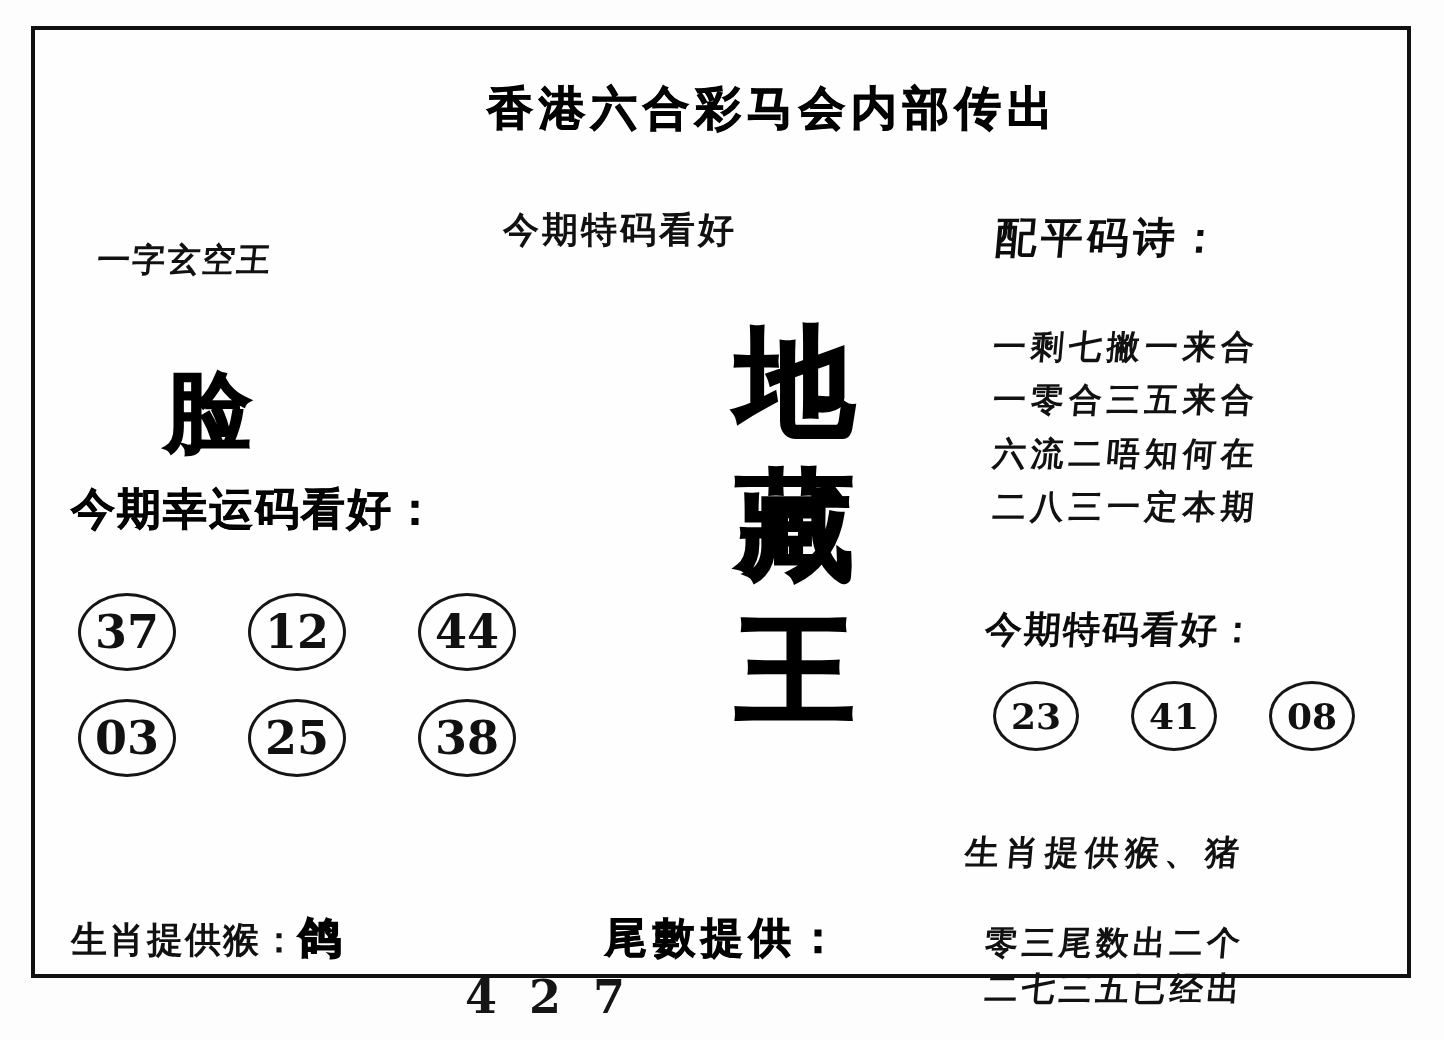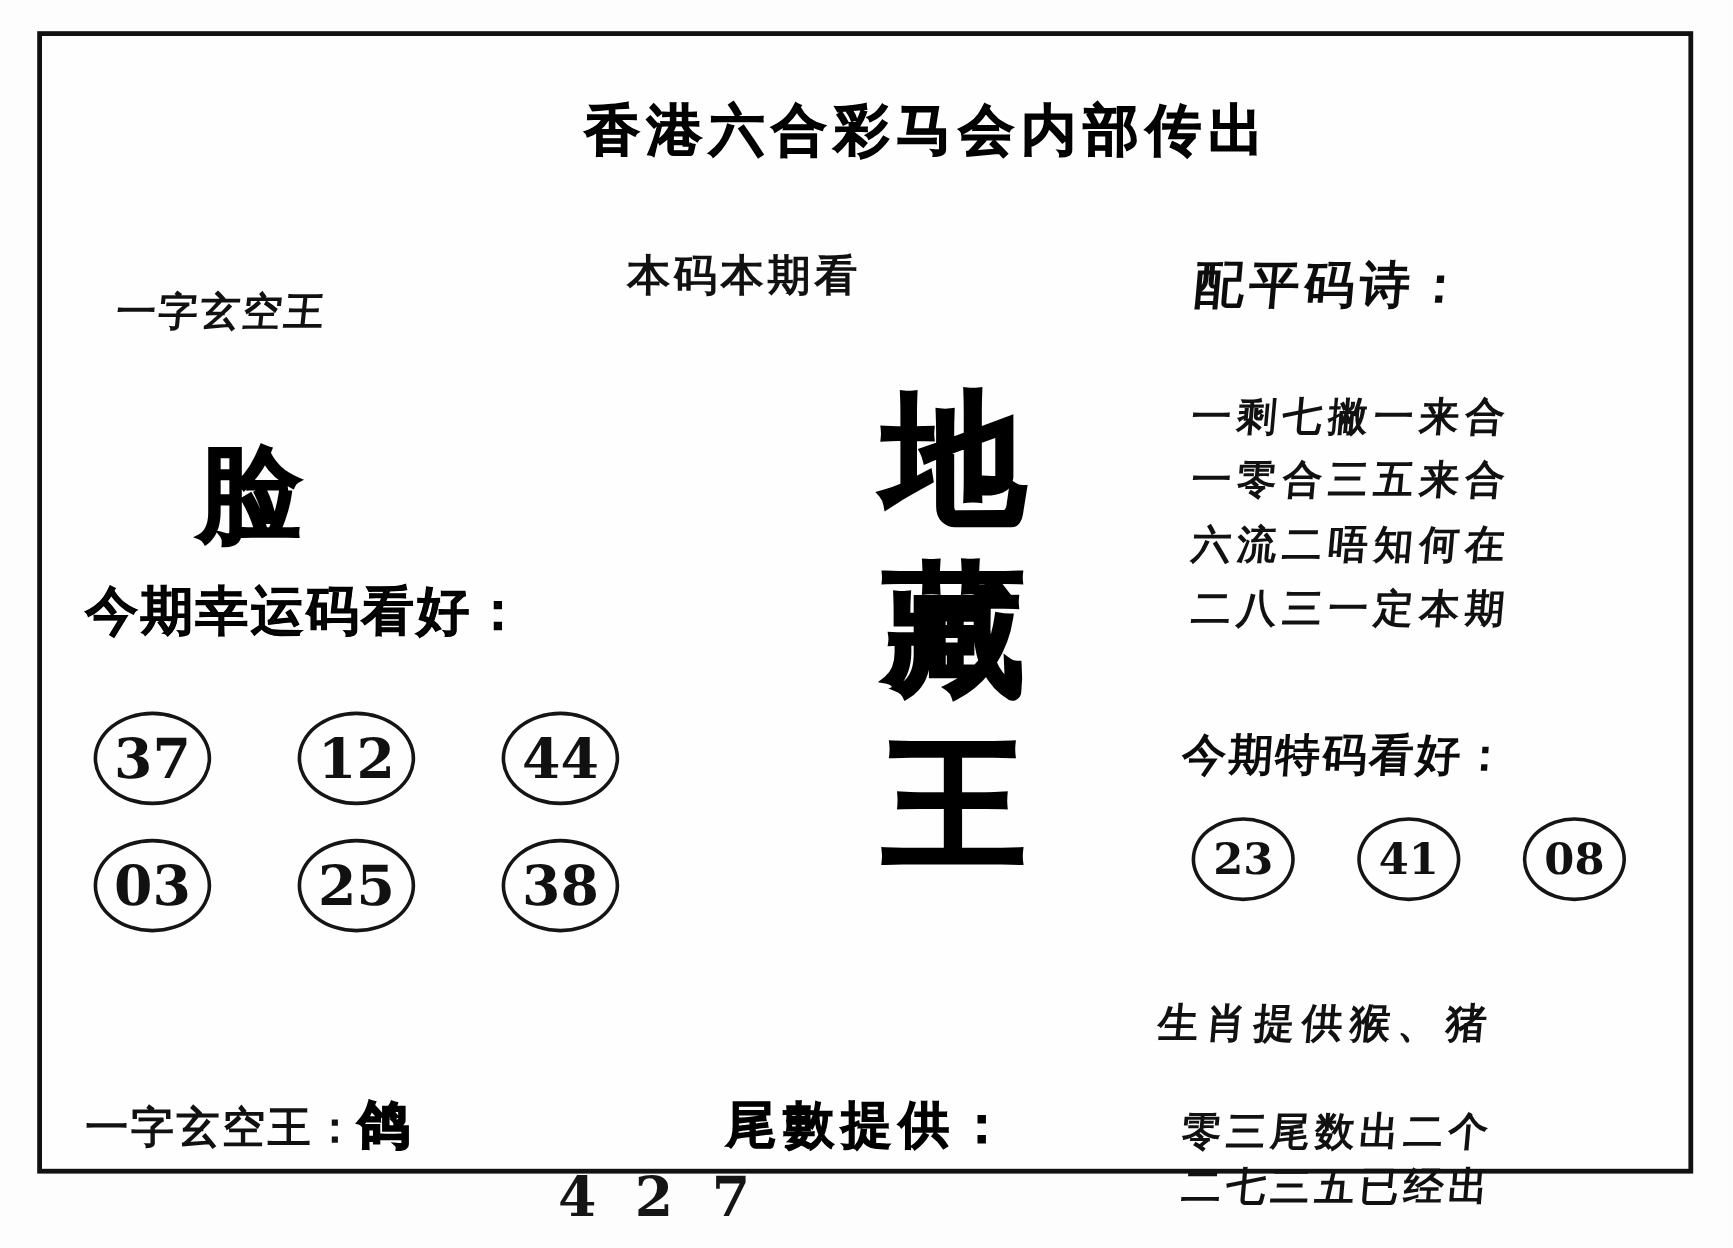--- a/index.html
+++ b/index.html
@@ -217,21 +217,21 @@
   .wm-red{color:#e8131b;-webkit-text-stroke:2px #fff;}
 </style>
 </head>
 <body>
 
 <div class="page">
   <div class="frame">
 
     <div class="hdr">香港六合彩马会内部传出</div>
 
-    <div class="issue">本码本期看</div>
+    <div class="issue">今期特码看好</div>
 
     <div class="lefttitle">一字玄空王</div>
 
     <div class="bigchar">脸</div>
 
     <div class="luckyline">今期幸运码看好：</div>
 
     <div class="ballgrid">
       <div class="ballrow">
         <div class="ball">
@@ -296,21 +296,21 @@
     </div>
 
     <div class="zodiac">生肖提供猴、猪</div>
 
     <div class="tailnote">
       <div>零三尾数出二个</div>
       <div>二七三五已经出</div>
     </div>
 
     <div class="bottomleft">
-      <span>一字玄空王：</span><span class="inkchar">鸽</span>
+      <span>生肖提供猴：</span><span class="inkchar">鸽</span>
     </div>
 
     <div class="tailtitle">尾數提供：</div>
     <div class="tailnums">4  2  7</div>
 
   </div>
 
 </div>
 
 </body></html>

